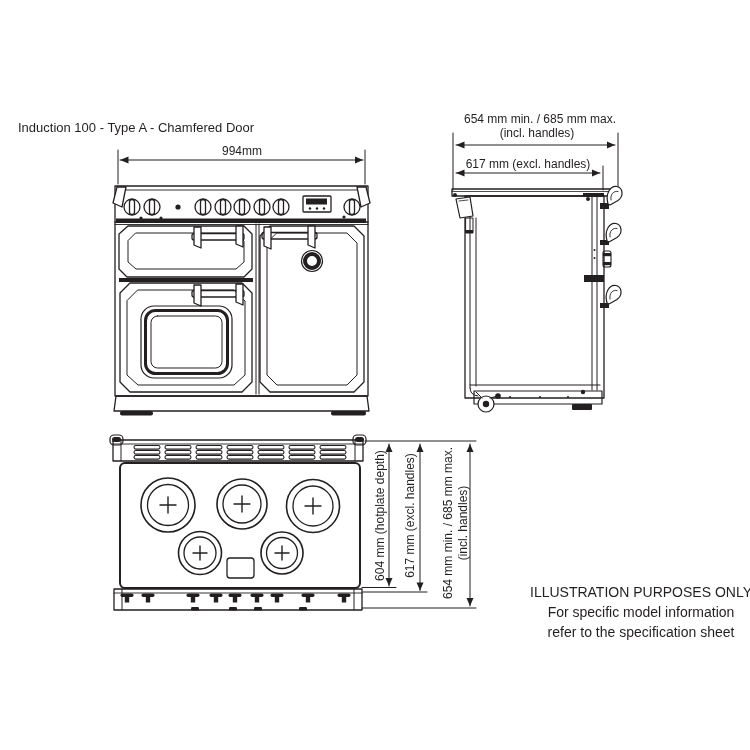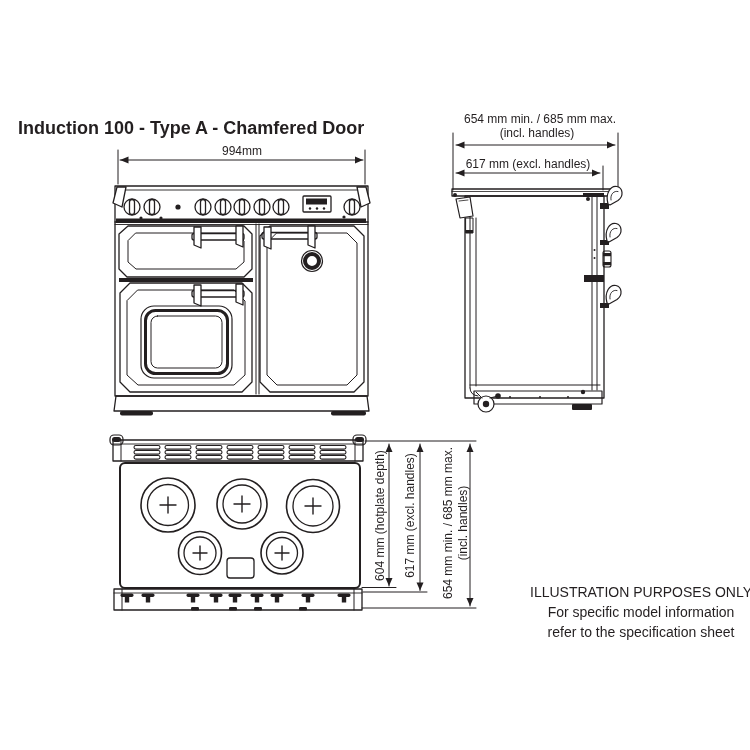--- a/index.html
+++ b/index.html
@@ -1,21 +1,21 @@
 <!DOCTYPE html>
 <html><head>
 <meta charset="utf-8">
 <style>
   html,body{margin:0;padding:0;background:#ffffff;}
   #page{position:relative;width:750px;height:750px;background:#ffffff;overflow:hidden;
         font-family:"Liberation Sans",sans-serif;color:#231f20;}
   #art{position:absolute;left:0;top:0;}
   .lbl{position:absolute;font-size:12px;line-height:14px;color:#231f20;white-space:nowrap;}
   .ctr{text-align:center;white-space:normal;}
-  .ttl{font-size:18px;font-weight:bold;}
+  .ttl{font-size:13px;font-weight:normal;}
   .rot{transform:rotate(-90deg);line-height:15px;}
   .disc{font-size:14px;line-height:20px;}
 </style>
 </head>
 <body>
 
 <div id="page">
 
   <svg id="art" width="750" height="750" viewBox="0 0 750 750">
     <defs>

